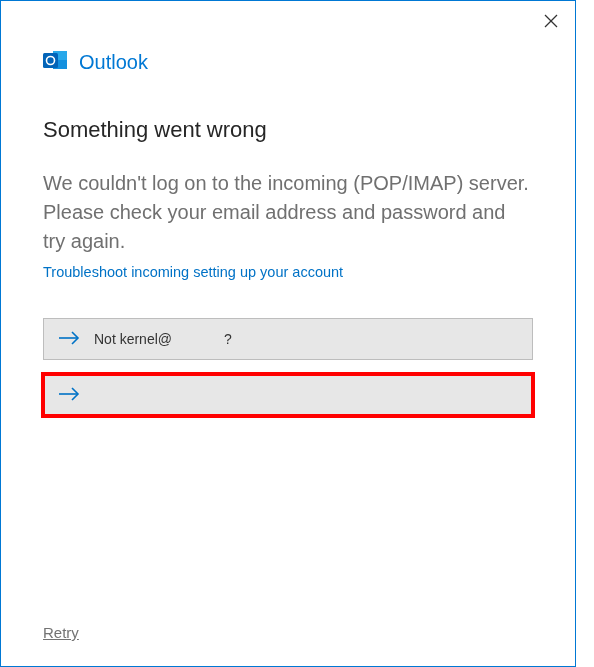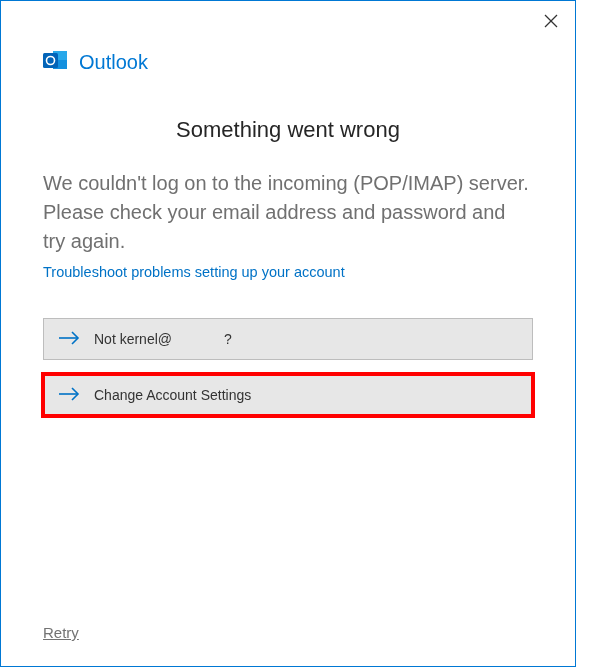--- a/index.html
+++ b/index.html
@@ -46,21 +46,20 @@
     .brand-name {
       color: #0078d4;
       font-size: 20px;
       font-weight: 400;
     }
     .heading {
       font-size: 22px;
       font-weight: 400;
       color: #262626;
       margin-bottom: 26px;
-      text-align: center;
     }
     .desc {
       font-size: 20px;
       color: #707070;
       line-height: 1.45;
       margin-bottom: 8px;
     }
     .help-link {
       color: #0072c6;
       font-size: 14.5px;
@@ -139,21 +138,21 @@
           <circle cx="7.5" cy="13.5" r="4" fill="none" stroke="#fff" stroke-width="1.6"></circle>
         </svg>
       </span>
       <span class="brand-name">Outlook</span>
     </div>
 
     <h1 class="heading">Something went wrong</h1>
 
     <p class="desc">We couldn't log on to the incoming (POP/IMAP) server. Please check your email address and password and try again.</p>
 
-    <a class="help-link">Troubleshoot problems setting up your account</a>
+    <a class="help-link">Troubleshoot incoming setting up your account</a>
 
     <div class="option-list">
 
       <button class="option-btn">
         <span class="arrow">
           <svg width="22" height="14" viewBox="0 0 22 14" fill="none">
             <line x1="1" y1="7" x2="20" y2="7" stroke-width="1.6"></line>
             <polyline points="14,1 20,7 14,13" stroke-width="1.6" fill="none"></polyline>
           </svg>
         </span>
@@ -164,21 +163,20 @@
         </span>
       </button>
 
       <button class="option-btn highlighted">
         <span class="arrow">
           <svg width="22" height="14" viewBox="0 0 22 14" fill="none">
             <line x1="1" y1="7" x2="20" y2="7" stroke-width="1.6"></line>
             <polyline points="14,1 20,7 14,13" stroke-width="1.6" fill="none"></polyline>
           </svg>
         </span>
-        <span>Change Account Settings</span>
       </button>
 
 
     </div>
 
     <div class="footer">
       <a class="retry-link">Retry</a>
     </div>
 
   </div>

